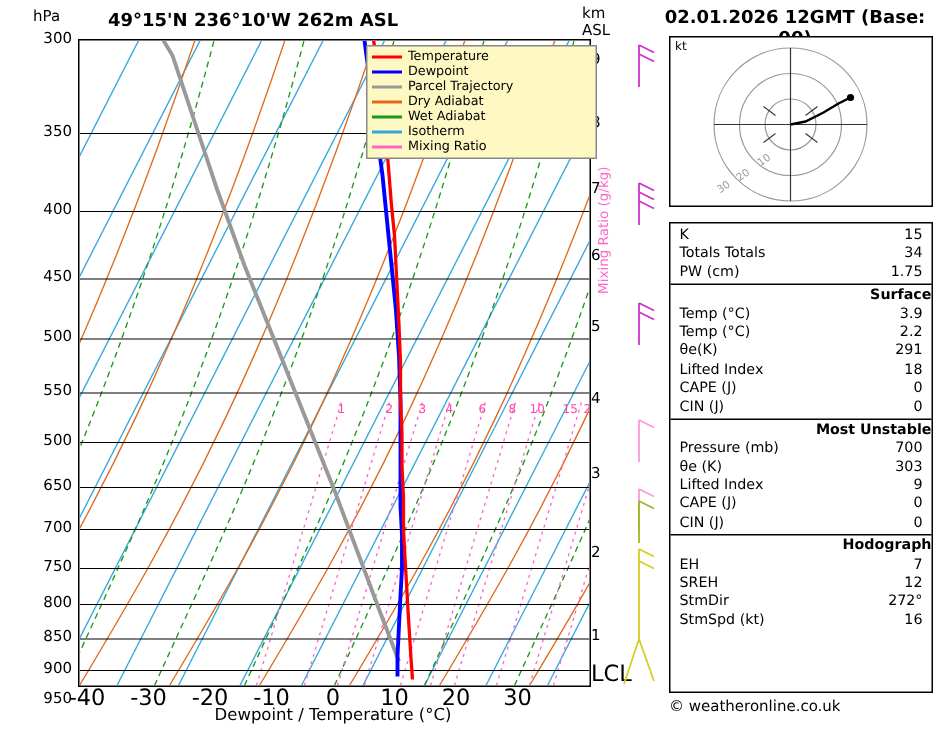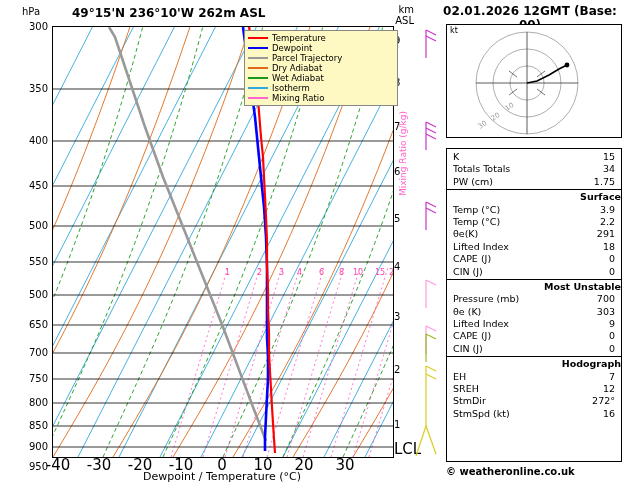--- a/index.html
+++ b/index.html
@@ -2,21 +2,21 @@
 <html><head>
 <meta charset="utf-8">
 <style>
   html,body{margin:0;padding:0;}
   body{width:629px;height:486px;background:#ffffff;font-family:"DejaVu Sans",sans-serif;overflow:hidden;position:relative;}
   .abs{position:absolute;}
   
   #skewt-panel{left:16px;top:0;width:430px;height:456px;}
   #hpa-label{left:6px;top:6px;font-size:10px;color:#000;}
   #station-title{left:56px;top:6px;font-size:12px;font-weight:bold;color:#000;}
-  #km-label{left:372px;top:4px;font-size:10px;color:#000;line-height:11px;text-align:right;width:26px;}
+  #km-label{left:372px;top:4px;font-size:10px;color:#000;line-height:11px;text-align:left;width:26px;}
   #plot{left:36px;top:26px;width:340px;height:430px;border:1px solid #000;background:#fff;overflow:hidden;}
   #plot svg{display:block;}
   .ytick{position:absolute;right:2px;font-size:10px;color:#000;transform:translateY(-50%);}
   #ylabels{left:0;top:26px;width:34px;height:430px;}
   #xlabels{left:0px;top:456px;width:420px;height:14px;}
   .xtick{position:absolute;font-size:15px;color:#000;transform:translateX(-50%);}
   #xaxis-title{left:36px;top:470px;width:340px;text-align:center;font-size:11px;color:#000;}
   #kmlabels{left:376px;top:26px;width:24px;height:430px;}
   .kmtick{position:absolute;font-size:10px;color:#000;transform:translateY(-50%);left:2px;}
   #lcl-label{position:absolute;left:378px;top:440px;font-size:15px;color:#000;}
@@ -27,21 +27,21 @@
   
   #mixratio-label{left:382px;top:196px;font-size:9px;color:#ff66cc;transform:rotate(-90deg);transform-origin:left top;white-space:nowrap;}
   
   #right-title{left:432px;top:4px;width:196px;text-align:center;font-size:12px;font-weight:bold;color:#000;}
   #hodo-box{left:446px;top:24px;width:174px;height:112px;border:1px solid #000;background:#fff;}
   #hodo-kt{left:450px;top:26px;font-size:8px;color:#000;}
   #table-box{left:446px;top:148px;width:174px;height:312px;border:1px solid #000;background:#fff;font-size:9.5px;color:#000;}
   .trow{display:flex;justify-content:space-between;padding:0 6px;line-height:12.4px;height:12.4px;}
   .thead{text-align:right;line-height:12.4px;height:12.4px;font-weight:bold;}
   .sep{border-top:1px solid #000;margin:1px 0;}
-  #copyright{left:446px;top:466px;font-size:10px;font-weight:bold;color:#000;}
+  #copyright{left:446px;top:466px;font-size:10px;font-weight:normal;color:#000;}
 </style>
 </head>
 <body>
 
 <div class="abs" id="skewt-panel">
 
   <div class="abs" id="hpa-label">hPa</div>
   <div class="abs" id="station-title">49°15'N 236°10'W 262m ASL</div>
   <div class="abs" id="km-label">km<br>ASL</div>
 

